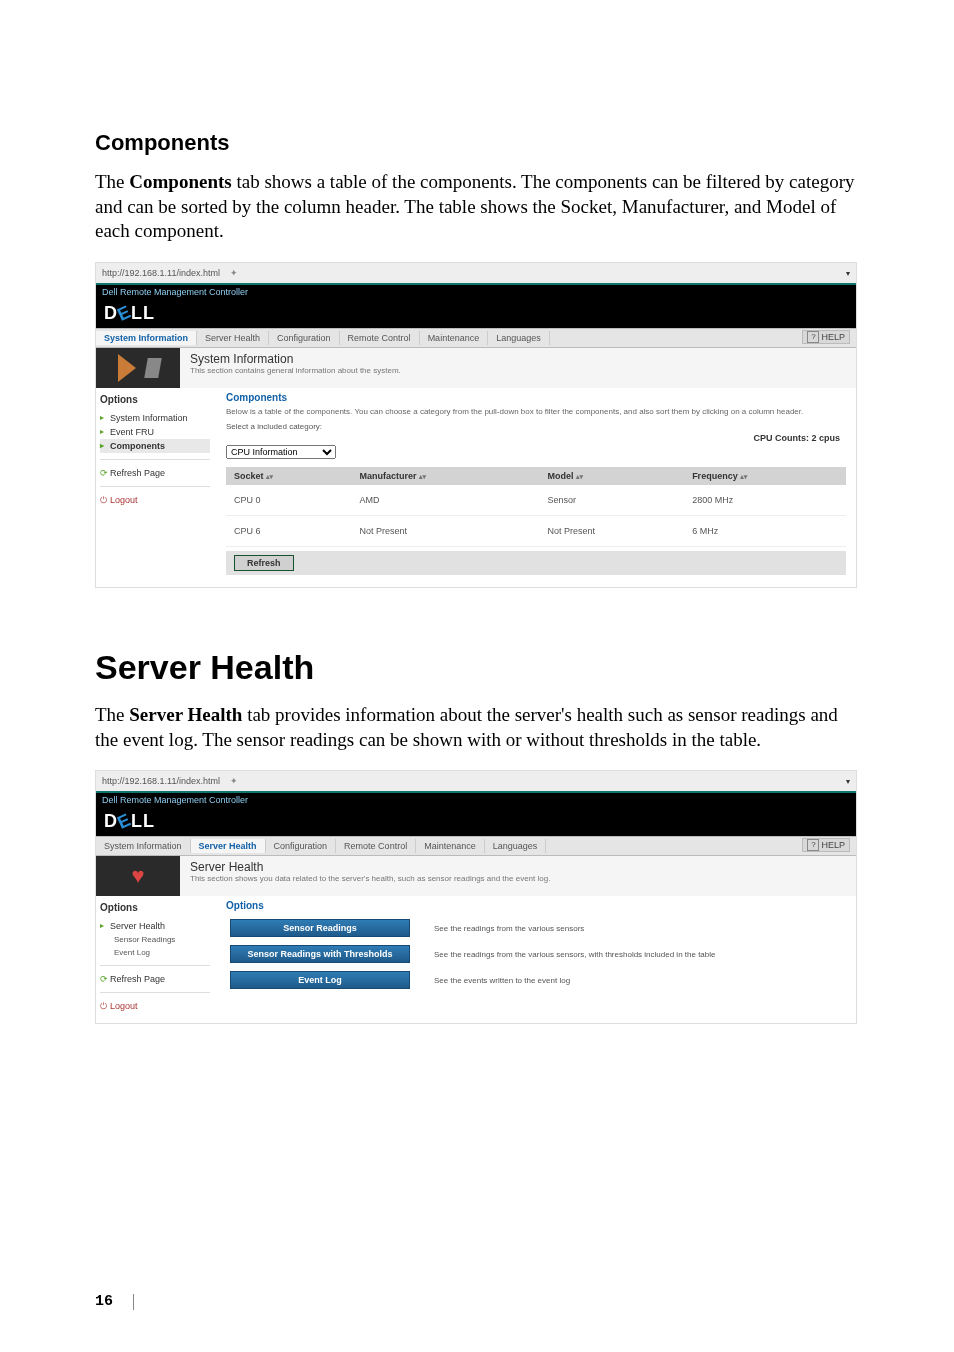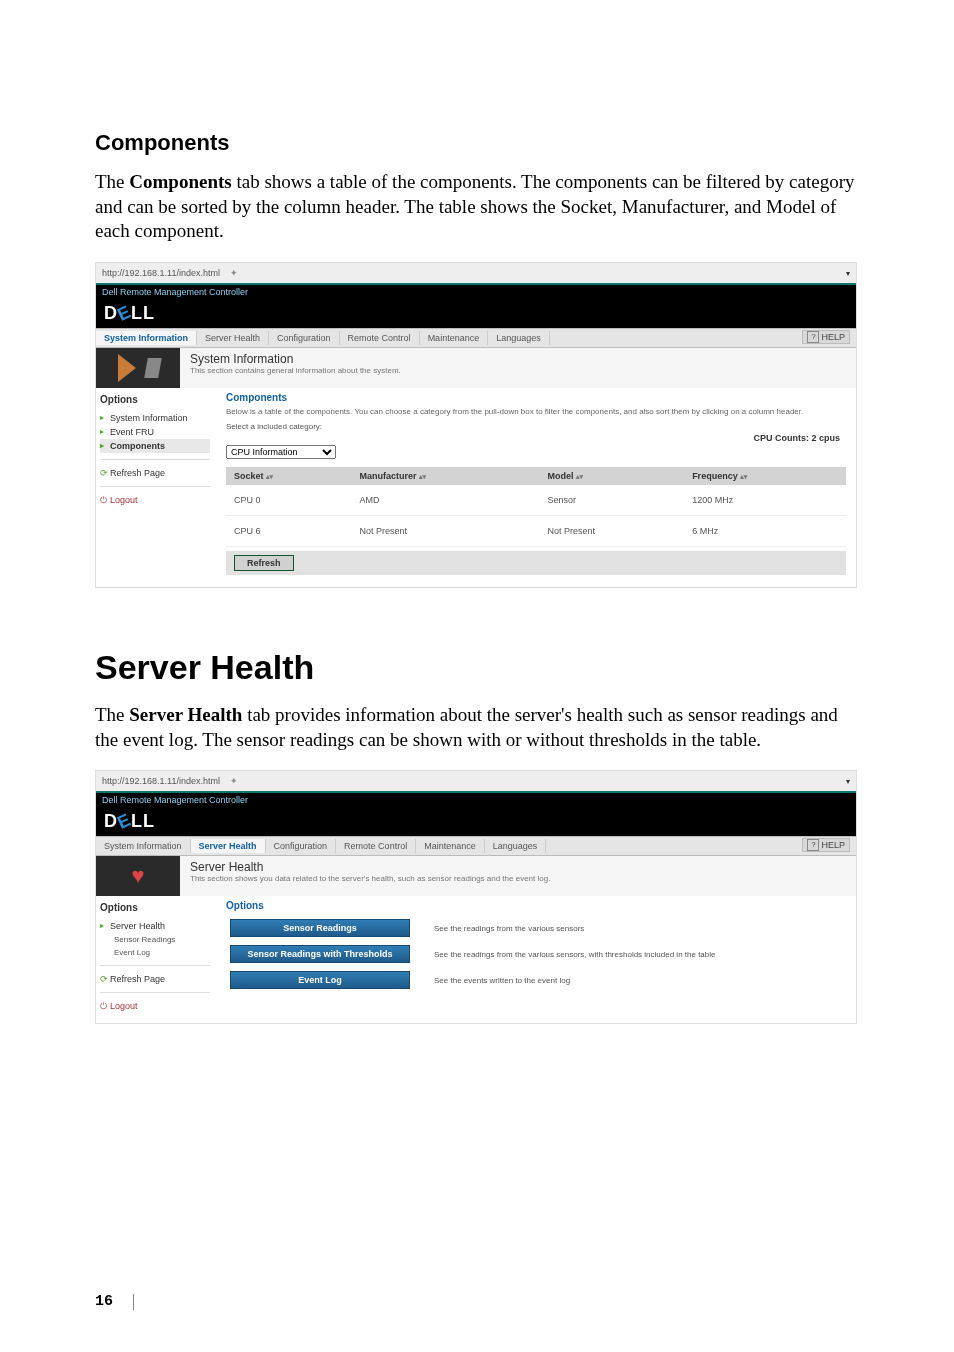--- a/index.html
+++ b/index.html
@@ -226,21 +226,21 @@
             <th><span>Manufacturer</span> <span class="sort">▴▾</span></th>
             <th><span>Model</span> <span class="sort">▴▾</span></th>
             <th><span>Frequency</span> <span class="sort">▴▾</span></th>
           </tr>
             </thead>
           <tbody>
             <tr>
               <td>CPU 0</td>
               <td>AMD</td>
               <td>Sensor</td>
-              <td>1200 MHz</td>
+              <td>2800 MHz</td>
             </tr>
             <tr>
               <td>CPU 6</td>
               <td>Not Present</td>
               <td>Not Present</td>
               <td>6 MHz</td>
             </tr>
           </tbody>
         </table>
         <div class="refresh-btn-row">

